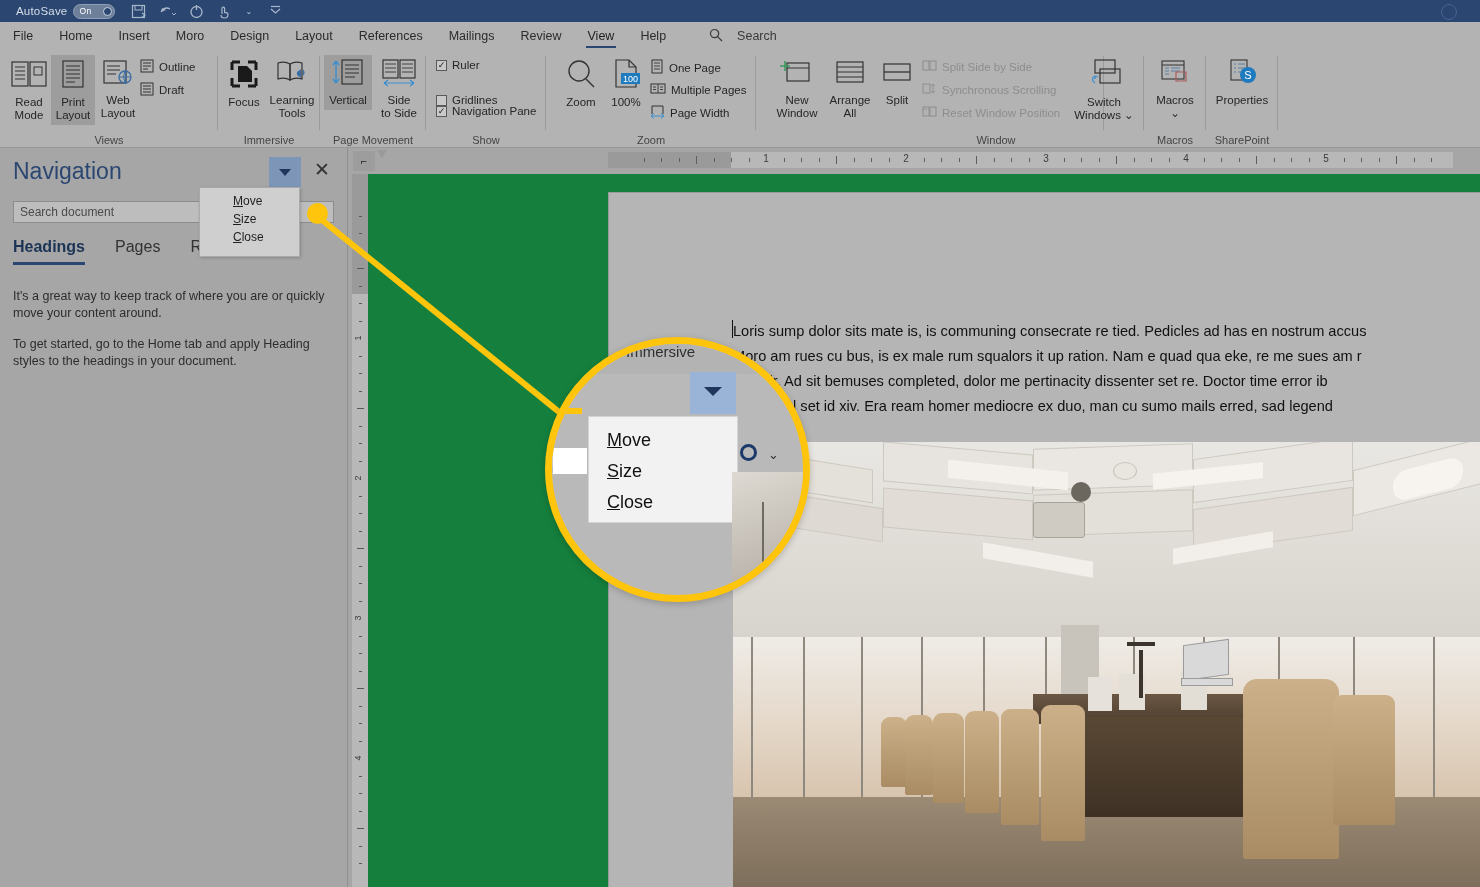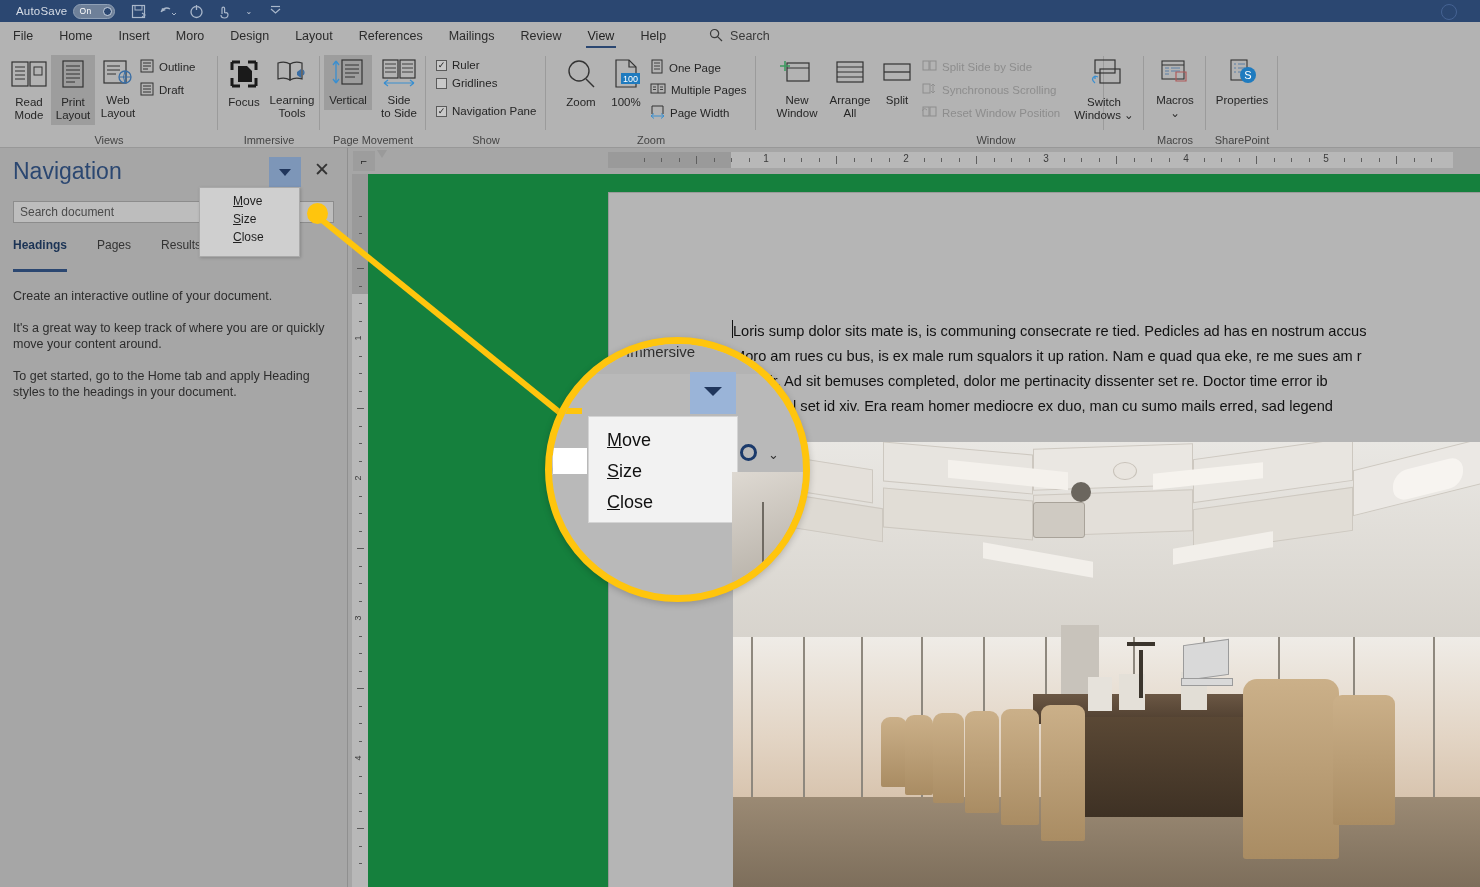--- a/index.html
+++ b/index.html
@@ -56,21 +56,21 @@
   .tab{
     font-size:12.5px; color:#2b2b2b; padding:4px 13px; cursor:default;
     position:relative; white-space:nowrap;
   }
   .tab.active{ color:#1f1f1f; }
   .tab.active:after{
     content:""; position:absolute; left:11px; right:11px; bottom:-1px; height:2px;
     background:#2b4771;
   }
   .ribsearch{
-    display:flex;align-items:center;gap:7px;margin-left:30px;color:#3a3a3a;font-size:12.5px;
+    display:flex;align-items:center;gap:14px;margin-left:30px;color:#3a3a3a;font-size:12.5px;
   }
 
   
   .ribbon{
     position:absolute; left:0; top:50px; width:1480px; height:98px;
     background:#b3b3b3; border-bottom:1px solid #989898;
   }
   .grp{ position:absolute; top:0; height:98px; }
   .grp .sep{ position:absolute; right:0; top:6px; bottom:18px; width:1px; background:#9b9b9b; }
   .grp-label{
@@ -109,21 +109,21 @@
   }
   .nav-close{
     position:absolute; left:314px; top:12px; font-size:19px; color:#333; line-height:1;
   }
   .nav-search{
     position:absolute; left:13px; top:53px; width:321px; height:22px;
     background:#bdbdbd; border:1px solid #8c8c8c;
     font-size:12px; color:#4a4a4a; padding:0 6px; line-height:20px;
   }
   .nav-tabs{ position:absolute; left:13px; top:90px; display:flex; gap:30px; }
-  .nav-tab{ font-size:12px; color:#333; padding-bottom:20px; position:relative; }
+  .nav-tab{ font-size:16px; color:#333; padding-bottom:9px; position:relative; }
   .nav-tab.active{ color:#1b3355; font-weight:bold; }
   .nav-tab.active:after{
     content:""; position:absolute; left:0; right:0; bottom:0; height:3px; background:#2b4771;
   }
   .nav-body{
     position:absolute; left:13px; top:140px; width:322px;
     font-size:12.5px; color:#2d2d2d; line-height:1.32;
   }
   .nav-body p{ margin-bottom:15px; }
 
@@ -459,21 +459,21 @@
     </div>
     <div class="grp-label">Page Movement</div>
     <div class="sep"></div>
   </div>
 
   <div class="grp" style="left:426px;width:120px;">
     <div class="miniitem" style="left:10px;top:9px;">
       <span class="cb">✓</span>
       <span>Ruler</span>
     </div>
-    <div class="miniitem" style="left:10px;top:27px;">
+    <div class="miniitem" style="left:10px;top:44px;">
       <span class="cb"></span>
       <span>Gridlines</span>
     </div>
     <div class="miniitem" style="left:10px;top:55px;">
       <span class="cb">✓</span>
       <span>Navigation Pane</span>
     </div>
     <div class="grp-label">Show</div>
     <div class="sep"></div>
   </div>
@@ -652,21 +652,20 @@
     </span>
   </div>
   <div class="nav-close">✕</div>
   <div class="nav-search">Search document</div>
   <div class="nav-tabs">
     <div class="nav-tab active">Headings</div>
     <div class="nav-tab">Pages</div>
     <div class="nav-tab">Results</div>
   </div>
   <div class="nav-body">
-    <p>Create an interactive outline of your document.</p>
     <p>It's a great way to keep track of where you are or quickly move your content around.</p>
     <p>To get started, go to the Home tab and apply Heading styles to the headings in your document.</p>
   </div>
 </div>
 
 <div class="ctxmenu">
   <div class="mi"><u>M</u><span>ove</span></div>
   <div class="mi"><u>S</u><span>ize</span></div>
   <div class="mi"><u>C</u><span>lose</span></div>
 </div>

